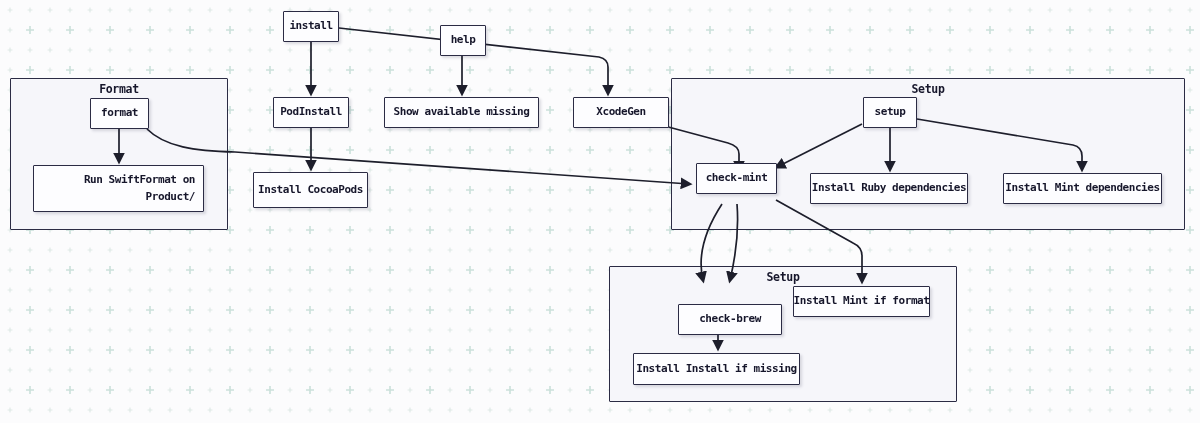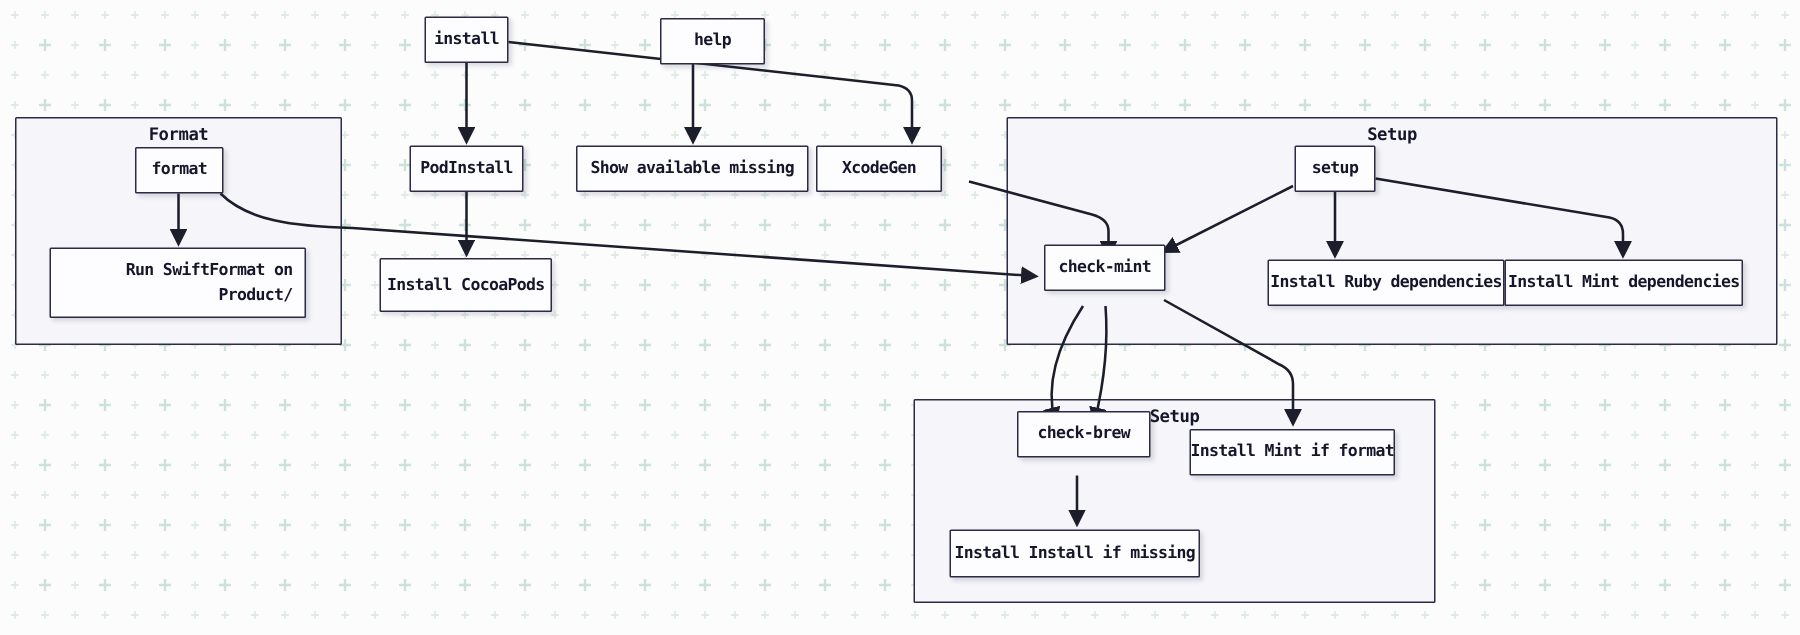--- a/index.html
+++ b/index.html
@@ -122,29 +122,29 @@
     <path class="edge" marker-end="url(#arrow)" d="M890,128 L890,169"></path>
     <path class="edge" marker-end="url(#arrow)" d="M917,119 L1073,145 Q1082,147 1082,156 L1082,169"></path>
     <path class="edge" marker-end="url(#arrow)" d="M722,204 C705,230 697,255 703,280"></path>
     <path class="edge" marker-end="url(#arrow)" d="M737,204 C739,230 736,255 730,280"></path>
     <path class="edge" marker-end="url(#arrow)" d="M776,200 L853,243 Q862,247 862,256 L862,281"></path>
     <path class="edge" marker-end="url(#arrow)" d="M718,317 L718,348"></path>
   </svg>
 
   <div id="node-layer" class="layer">
     <div class="node" style="left:283px;top:11px;width:56px;height:31px">install</div>
-    <div class="node" style="left:440px;top:12px;width:70px;height:31px">help</div>
+    <div class="node" style="left:440px;top:25px;width:46px;height:31px">help</div>
     <div class="node" style="left:273px;top:97px;width:76px;height:31px">PodInstall</div>
     <div class="node" style="left:384px;top:97px;width:155px;height:31px">Show available missing</div>
-    <div class="node" style="left:544px;top:97px;width:84px;height:31px">XcodeGen</div>
+    <div class="node" style="left:573px;top:97px;width:96px;height:31px">XcodeGen</div>
     <div class="node" style="left:253px;top:172px;width:115px;height:36px">Install CocoaPods</div>
     <div class="node" style="left:90px;top:98px;width:59px;height:31px">format</div>
     <div class="node wrap" style="left:33px;top:165px;width:171px;height:47px">Run SwiftFormat on Product/</div>
     <div class="node" style="left:863px;top:97px;width:54px;height:31px">setup</div>
     <div class="node" style="left:696px;top:163px;width:81px;height:31px">check-mint</div>
-    <div class="node" style="left:845px;top:173px;width:158px;height:31px">Install Ruby dependencies</div>
+    <div class="node" style="left:810px;top:173px;width:158px;height:31px">Install Ruby dependencies</div>
     <div class="node" style="left:1003px;top:173px;width:159px;height:31px">Install Mint dependencies</div>
-    <div class="node" style="left:678px;top:274px;width:89px;height:31px">check-brew</div>
+    <div class="node" style="left:678px;top:304px;width:104px;height:31px">check-brew</div>
     <div class="node" style="left:793px;top:286px;width:137px;height:31px">Install Mint if format</div>
     <div class="node" style="left:633px;top:353px;width:167px;height:32px">Install Install if missing</div>
   </div>
 
 </div>
 
 </body></html>

